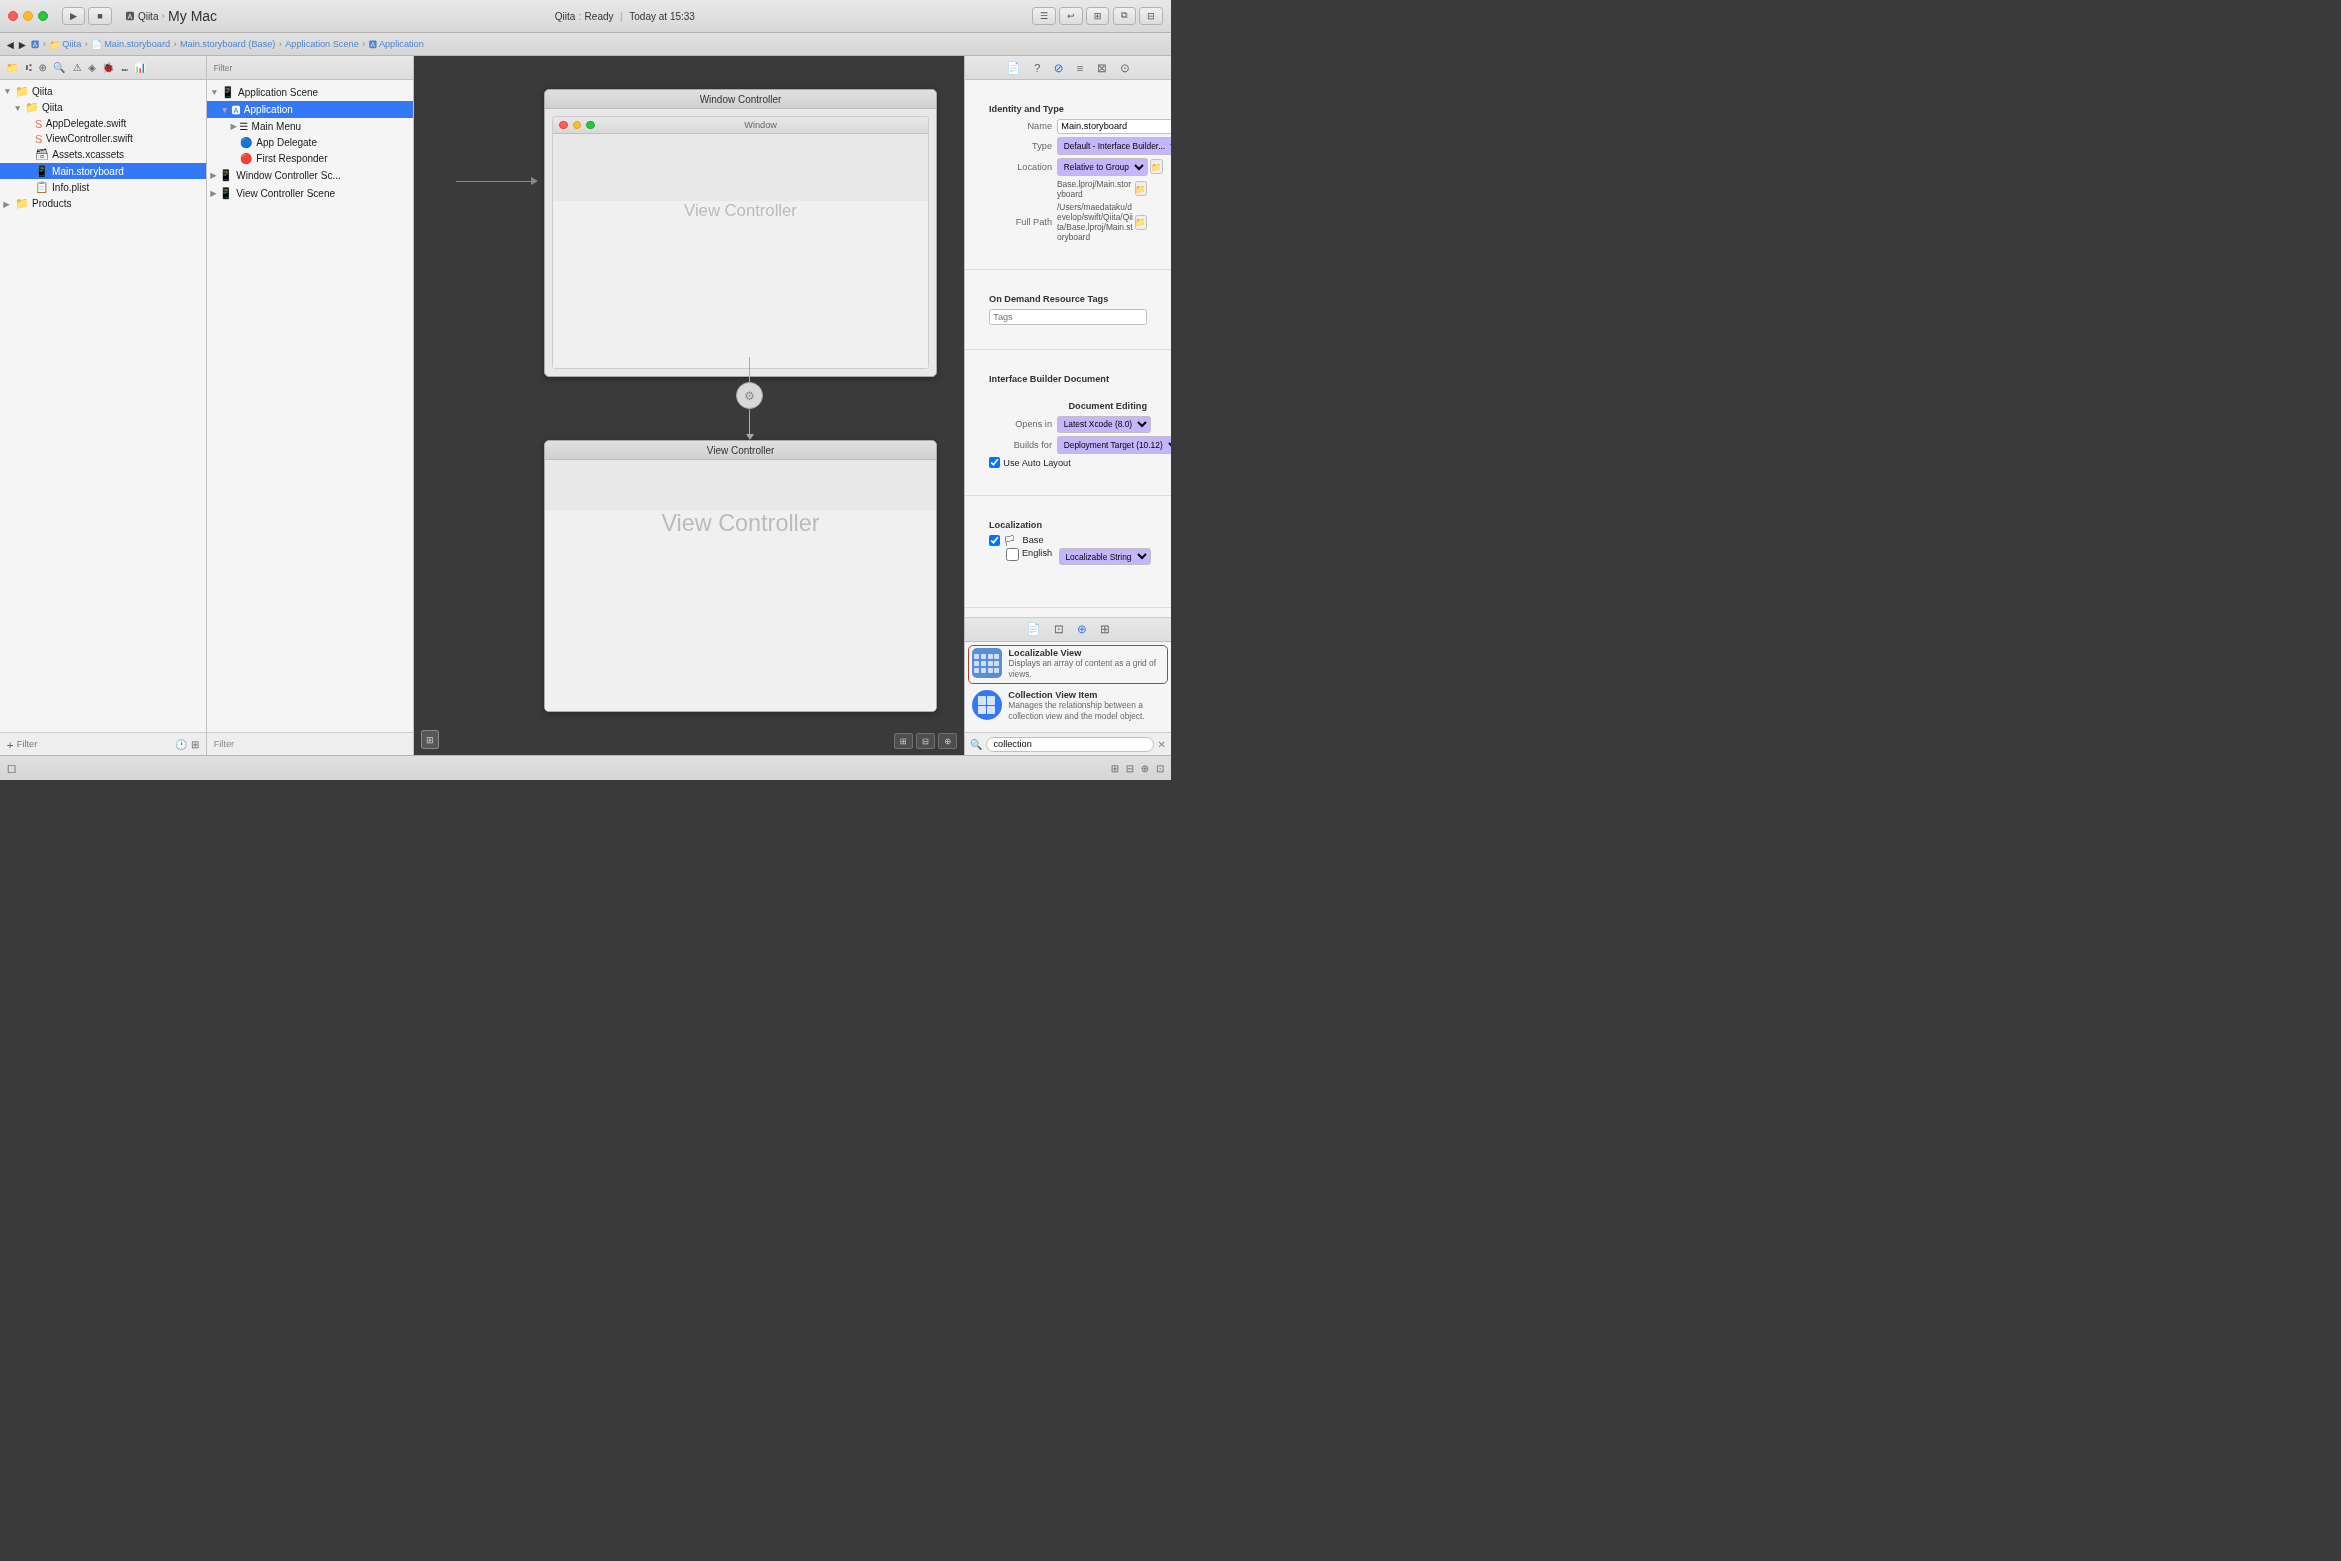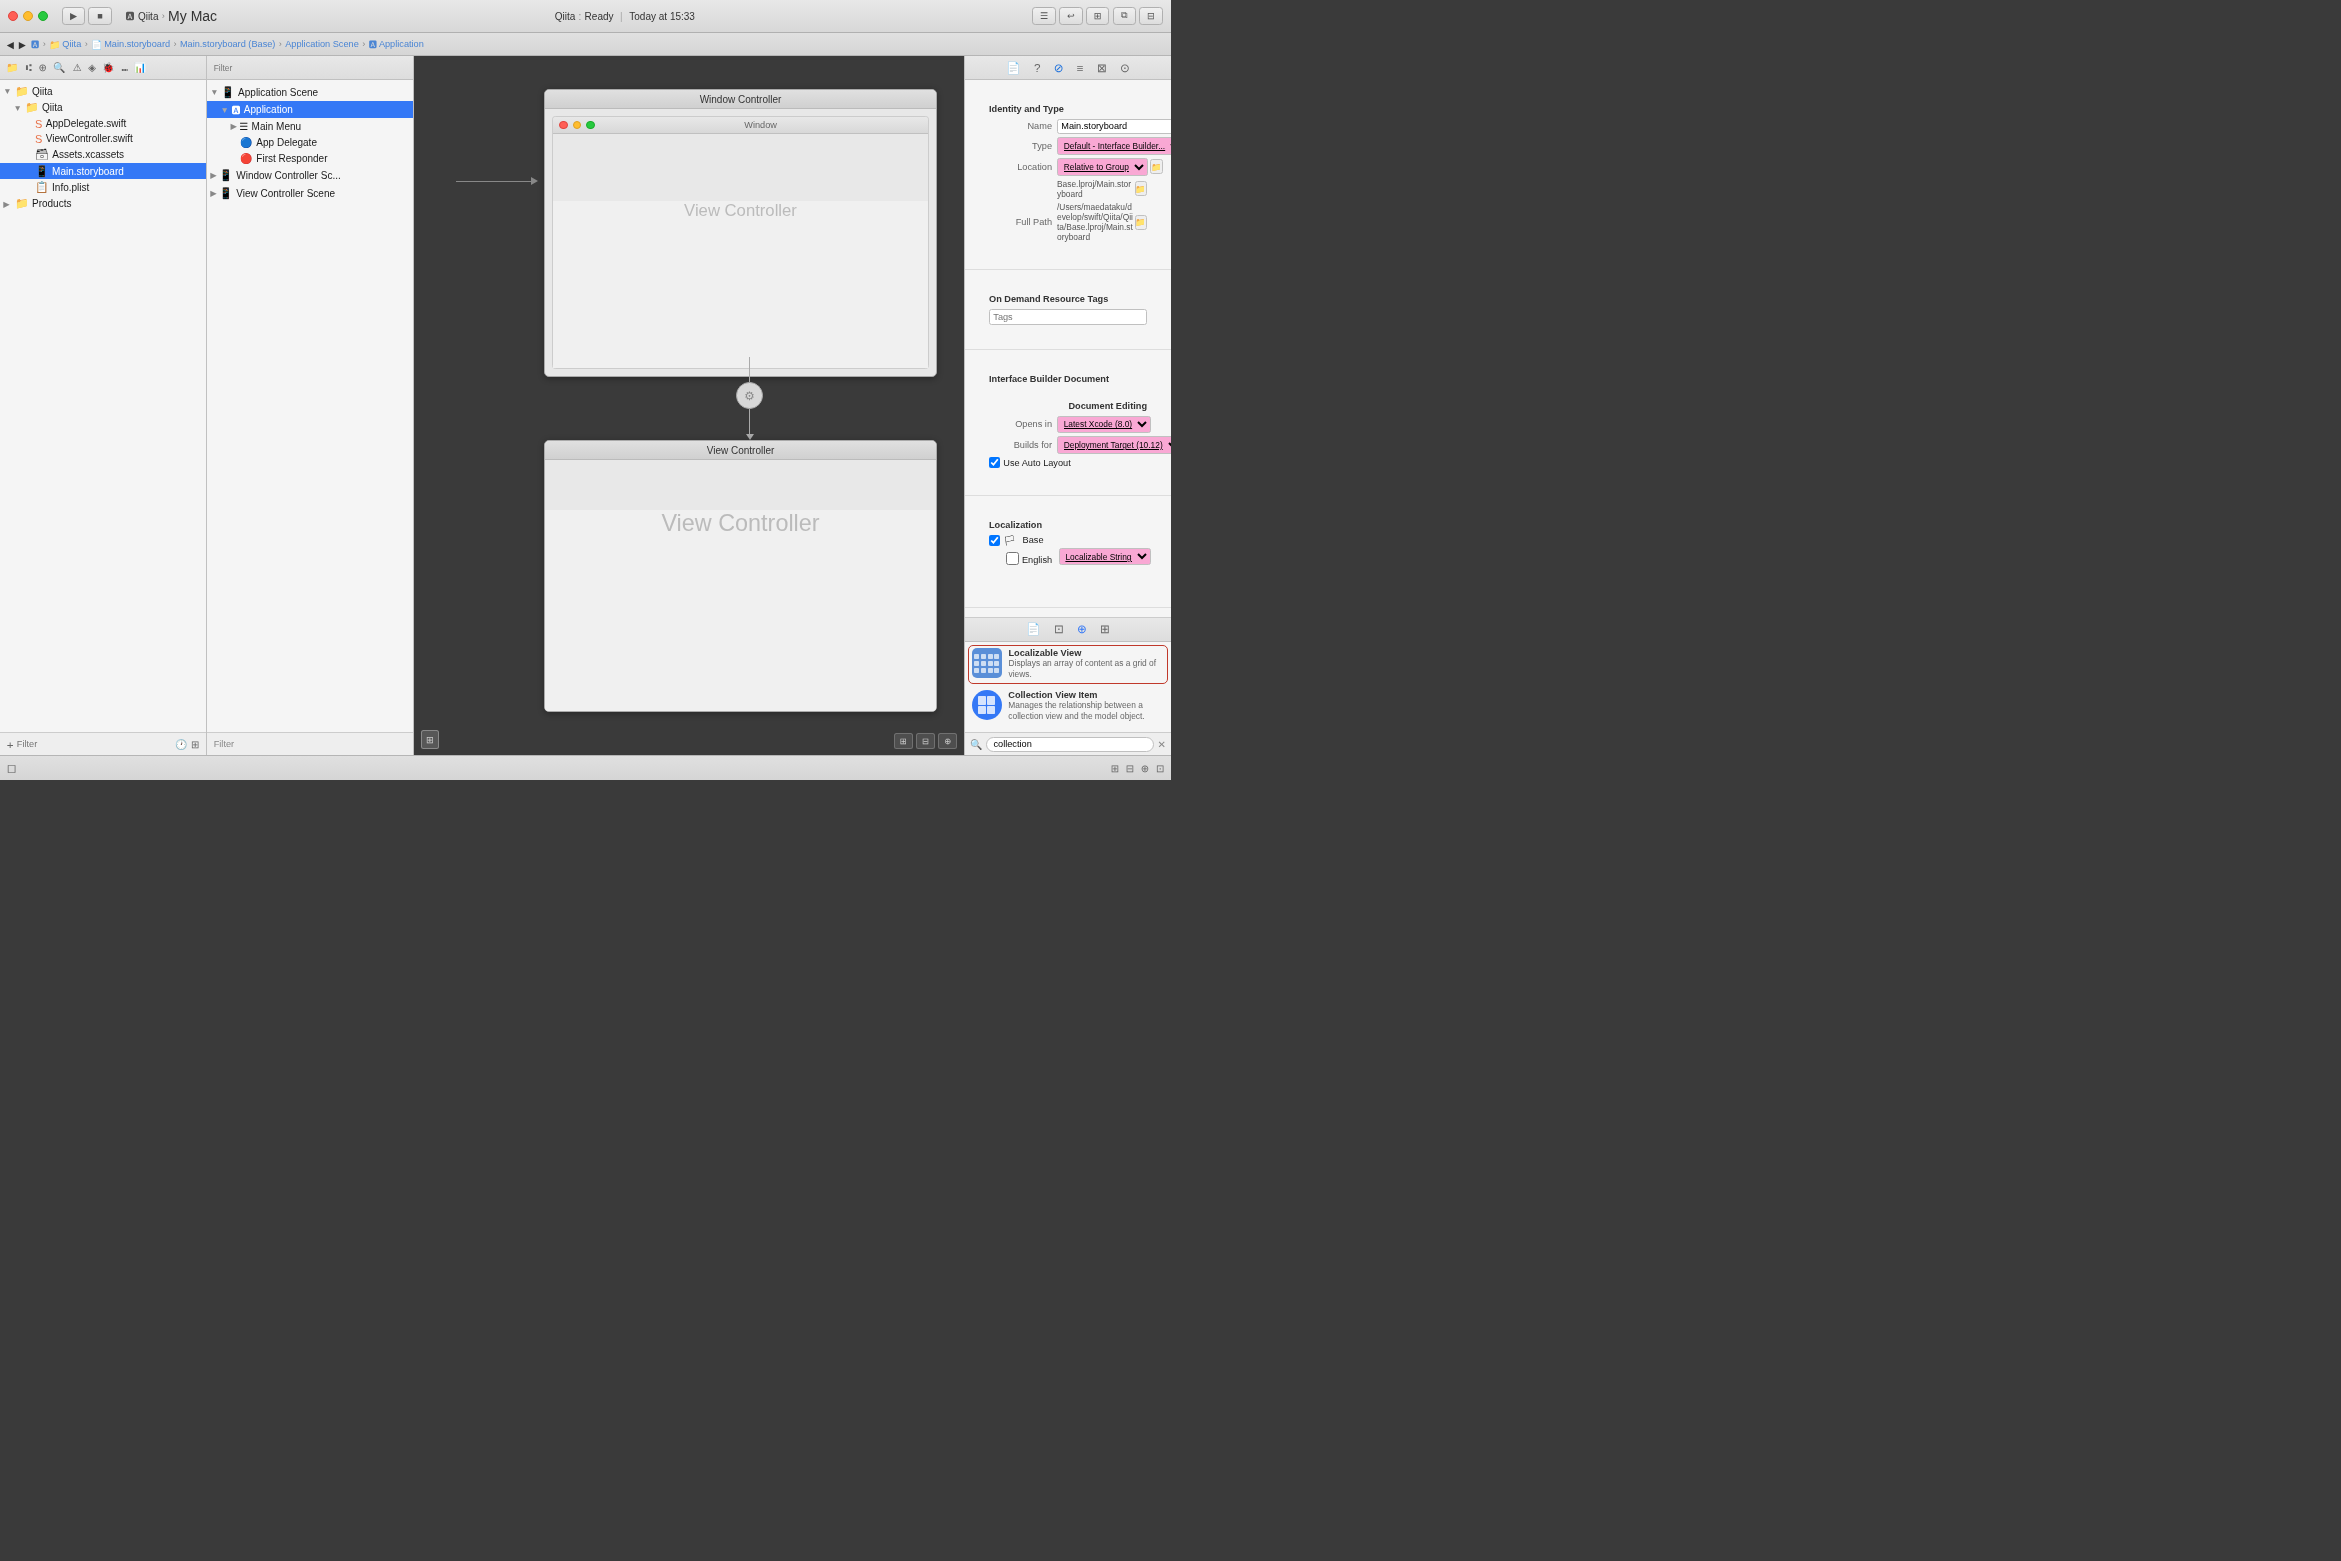--- a/index.html
+++ b/index.html
@@ -204,26 +204,26 @@
       padding: 0 6.7px;
     }
     .insp-icon { font-size: 11.7px; color: #666; cursor: pointer; padding: 1.7px 3.3px; }
     .insp-icon.active { color: #1a6fdc; }
     .inspector-content { flex: 1; overflow-y: auto; }
     .insp-section { border-bottom: 0.8px solid #ddd; padding: 24px; }
     .insp-section-title { font-size: 9.2px; font-weight: 600; color: #333; margin-bottom: 5px; }
     .insp-row { display: flex; align-items: center; margin-bottom: 3.3px; }
     .insp-label { color: #666; width: 63px; text-align: right; margin-right: 5px; font-size: 9.2px; flex-shrink: 0; }
     .insp-input { flex: 1; border: 0.8px solid #c0c0c0; border-radius: 2.5px; padding: 1.7px 3.3px; font-size: 9.2px; background: white; }
-    .insp-select { flex: 1; border: 0.8px solid #c0c0c0; border-radius: 2.5px; padding: 1.7px 1.7px; font-size: 8.4px; background: #f9a8d4; text-decoration: underline; }
+    .insp-select { flex: 1; border: 0.8px solid #c0c0c0; border-radius: 2.5px; padding: 1.7px 1.7px; font-size: 8.4px; background: #c4b5fd; }
     .insp-folder-btn { width: 15px; height: 15px; border: 0.8px solid #c0c0c0; border-radius: 2.5px; background: #eee; display: flex; align-items: center; justify-content: center; font-size: 8.4px; cursor: pointer; margin-left: 1.7px; }
     .insp-path { font-size: 8.4px; color: #555; word-break: break-all; }
     .checkbox-row { display: flex; align-items: center; gap: 3.3px; margin-bottom: 2.5px; }
     .checkbox-row input[type=checkbox] { width: 11px; height: 11px; }
-    .localization-row { display: flex; align-items: flex-end; gap: 3.3px; margin-bottom: 18px; padding-left: 16.7px; }
+    .localization-row { display: flex; align-items: flex-start; gap: 3.3px; margin-bottom: 18px; padding-left: 16.7px; }
     .target-row { display: flex; align-items: center; gap: 5px; margin-bottom: 3.3px; }
     .target-icon { width: 13.4px; height: 13.4px; background: linear-gradient(135deg, #4a90e2, #357abd); border-radius: 2.5px; display: flex; align-items: center; justify-content: center; font-size: 6.7px; color: white; }
 
     
     .obj-library {
       border-top: 0.8px solid #ccc;
       background: #f5f5f5;
     }
     .obj-lib-toolbar {
       height: 23.4px;

